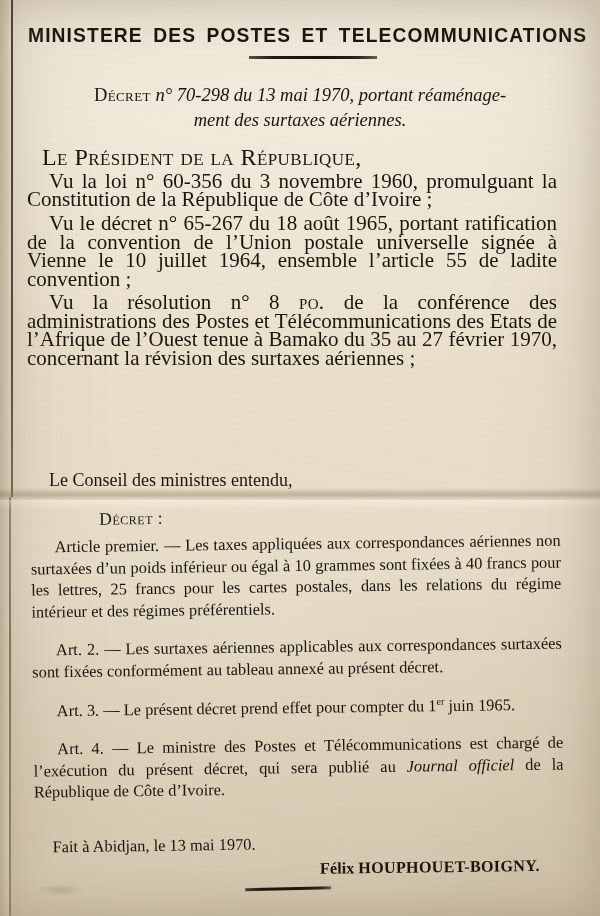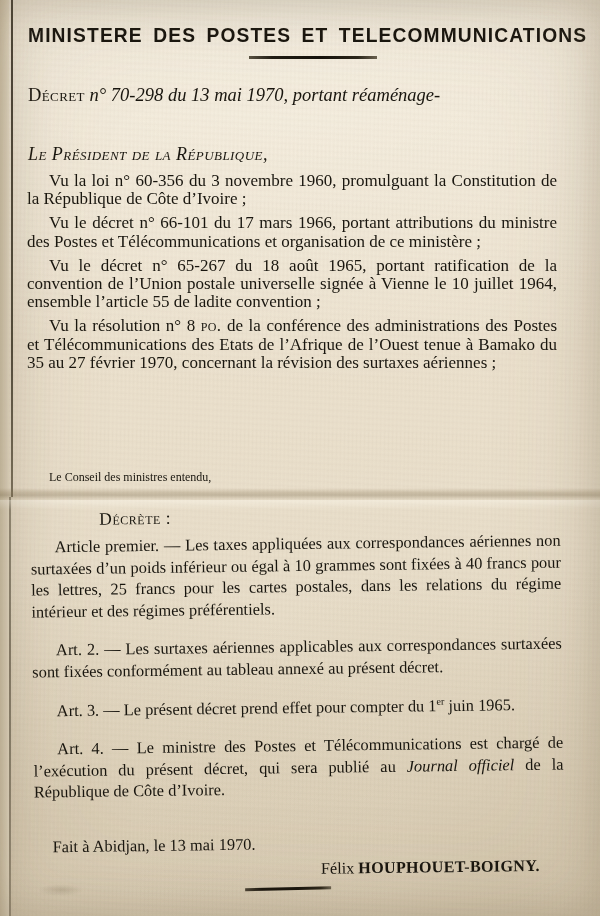--- a/index.html
+++ b/index.html
@@ -131,59 +131,58 @@
     width: 128px; height: 2.6px;
     background: linear-gradient(90deg, #5a5242 0%, #201c14 18%, #14110b 55%, #2a2519 85%, #6a6150 100%);
   }
 
   .decree-title {
     position: absolute;
     left: 28px; top: 83px;
     width: 544px;
     font-size: 18.5px;
     line-height: 25px;
-    text-align: left;
+    text-align: center;
   }
   .decree-title .lead {
     font-variant: small-caps;
     letter-spacing: .4px;
   }
   .it { font-style: italic; }
 
   .president {
     position: absolute;
-    left: 28px; top: 144px;
-    font-size: 18px;
+    left: 42px; top: 144px;
+    font-size: 24px;
     font-variant: small-caps;
     letter-spacing: .45px;
-    font-style: italic;
   }
 
   .vu-list {
     position: absolute;
     left: 27px; top: 172px;
     width: 530px;
   }
   p.vu {
     margin: 0 0 5.5px 0;
-    font-size: 17px;
+    font-size: 21px;
     line-height: 18.4px;
     text-align: justify;
     text-indent: 22px;
     text-justify: inter-word;
     -webkit-hyphens: none;
     hyphens: none;
   }
   p.vu:last-child { margin-bottom: 0; }
   .sc { font-variant: small-caps; letter-spacing: .3px; }
 
   .conseil {
     position: absolute;
     left: 27px; top: 470px;
-    font-size: 12px;
+    font-size: 18px;
     text-indent: 22px;
     width: 400px;
   }
 
   
   .decrete {
     position: absolute;
     left: 99px; top: 9px;
     font-size: 17.5px;
     font-variant: small-caps;
@@ -214,21 +213,21 @@
     text-indent: 18px;
     width: 420px;
   }
   .signature {
     position: absolute;
     left: 30px; top: 363px;
     width: 505px;
     text-align: right;
     font-size: 16.2px;
   }
-  .signature .fname { font-weight: 400; }
+  .signature .fname { font-weight: 700; }
   .signature .lname { font-weight: 700; letter-spacing: .25px; }
 
   .foot-rule {
     position: absolute;
     left: 240px; top: 390px;
     width: 86px; height: 3.2px;
     background: linear-gradient(90deg, #4b4335 0%, #17130c 20%, #14110b 60%, #2b2518 88%, #6d6452 100%);
     transform: rotate(-0.5deg);
   }
 </style>
@@ -249,40 +248,40 @@
     <div class="block-top">
 
       <h1 class="ministry">MINISTERE  DES  POSTES  ET  TELECOMMUNICATIONS</h1>
       <div class="header-rule"></div>
 
       <div class="decree-title">
         <span class="lead">Décret</span>
         <span class="it">n° 70-298</span>
         <span class="it">du 13 mai 1970,</span>
         <span class="it">portant réaménage-</span><br>
+        <span class="it">ment des surtaxes aériennes.</span>
       </div>
 
       <div class="president">Le Président de la République,</div>
 
       <div class="vu-list">
         <p class="vu">Vu la loi n° 60-356 du 3 novembre 1960, promulguant la Constitution de la République de Côte d’Ivoire ;</p>
-        <p class="vu">Vu le décret n° 66-101 du 17 mars 1966, portant attributions du ministre des Postes et Télécommunications et organisation de ce ministère ;</p>
         <p class="vu">Vu le décret n° 65-267 du 18 août 1965, portant ratification de la convention de l’Union postale universelle signée à Vienne le 10 juillet 1964, ensemble l’article 55 de ladite convention ;</p>
         <p class="vu"><span>Vu la résolution n° 8 </span><span class="sc">po.</span><span> de la conférence des administrations des Postes et Télécommunications des Etats de l’Afrique de l’Ouest tenue à Bamako du 35 au 27 février 1970, concernant la révision des surtaxes aériennes ;</span></p>
       </div>
 
       <div class="conseil">Le Conseil des ministres entendu,</div>
     </div>
 
     <div class="seam"></div>
     <div class="seam-hi"></div>
 
     <div class="block-bot">
 
-      <div class="decrete">Décrète :</div>
+      <div class="decrete">Décret :</div>
 
       <div class="articles">
 
         <p class="art"><span class="artlabel">Article premier. — </span><span>Les taxes appliquées aux correspondances aériennes non surtaxées d’un poids inférieur ou égal à 10 grammes sont fixées à 40 francs pour les lettres, 25 francs pour les cartes postales, dans les relations du régime intérieur et des régimes préférentiels.</span></p>
 
         <p class="art"><span class="artlabel">Art. 2. — </span><span>Les surtaxes aériennes applicables aux correspondances surtaxées sont fixées conformément au tableau annexé au présent décret.</span></p>
 
         <p class="art"><span class="artlabel">Art. 3. — </span><span>Le présent décret prend effet pour compter du 1</span><sup class="ordinal">er</sup><span> juin 1965.</span></p>
 
         <p class="art"><span class="artlabel">Art. 4. — </span><span>Le ministre des Postes et Télécommunications est chargé de l’exécution du présent décret, qui sera publié au </span><span class="it">Journal officiel</span><span> de la République de Côte d’Ivoire.</span></p>

